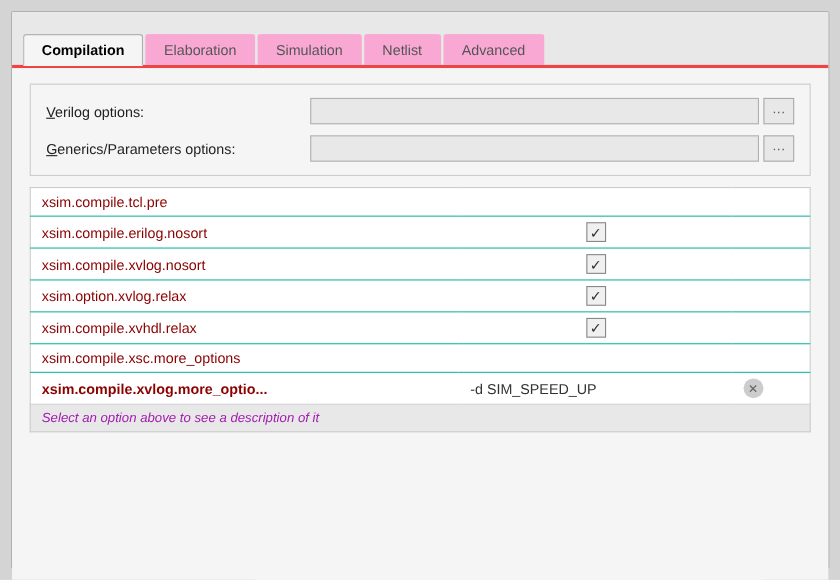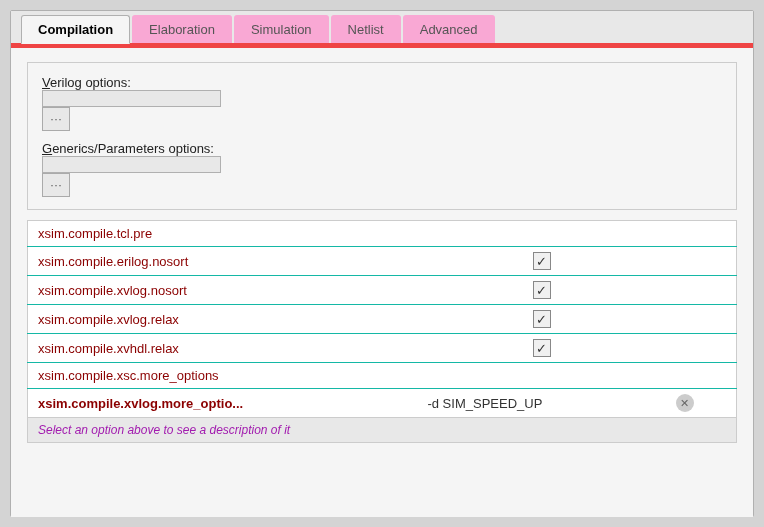--- a/index.html
+++ b/index.html
@@ -21,23 +21,23 @@
       background: #f0f0f0;
       border: 1px solid #b0b0b0;
       border-radius: 2px;
       width: 100%;
       height: 100%;
     }
     
     .tabs {
       display: flex;
       flex-direction: row;
-      border-bottom: 5px solid #ef4444;
-      background: #e8e8e8;
-      padding-top: 4px;
+      border-bottom: 3px solid #ef4444;
+      background: #e8e8e8;
+      padding-top: 20px;
       padding-left: 10px;
     }
     .tab {
       padding: 6px 16px;
       cursor: pointer;
       border: 1px solid transparent;
       border-bottom: none;
       margin-right: 2px;
       font-size: 13px;
       color: #555;
@@ -62,23 +62,22 @@
     }
     
     .options-section {
       background: #f5f5f5;
       border: 1px solid #ccc;
       padding: 12px 14px;
       margin-bottom: 10px;
     }
     .option-row {
       display: flex;
-      align-items: flex-start;
+      align-items: center;
       margin-bottom: 10px;
-      flex-direction: column;
     }
     .option-row:last-child {
       margin-bottom: 0;
     }
     .option-label {
       width: 240px;
       font-size: 13px;
       color: #222;
       flex-shrink: 0;
     }
@@ -229,21 +228,21 @@
             <tr>
               <td>xsim.compile.xvlog.nosort</td>
               <td>
                 <div class="checkbox-cell">
                   <div class="check-icon">✓</div>
                 </div>
               </td>
               <td></td>
             </tr>
             <tr>
-              <td>xsim.compile.xvlog.relax</td>
+              <td>xsim.option.xvlog.relax</td>
               <td>
                 <div class="checkbox-cell">
                   <div class="check-icon">✓</div>
                 </div>
               </td>
               <td></td>
             </tr>
             <tr>
               <td>xsim.compile.xvhdl.relax</td>
               <td>

